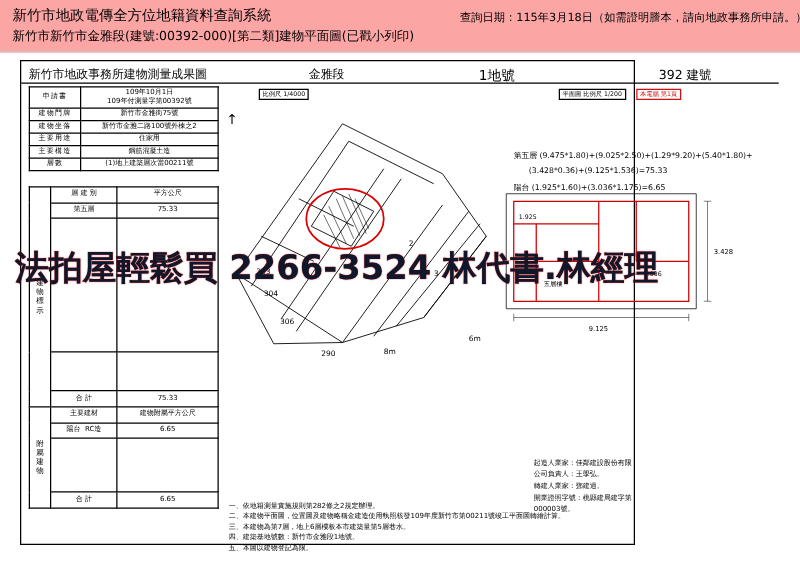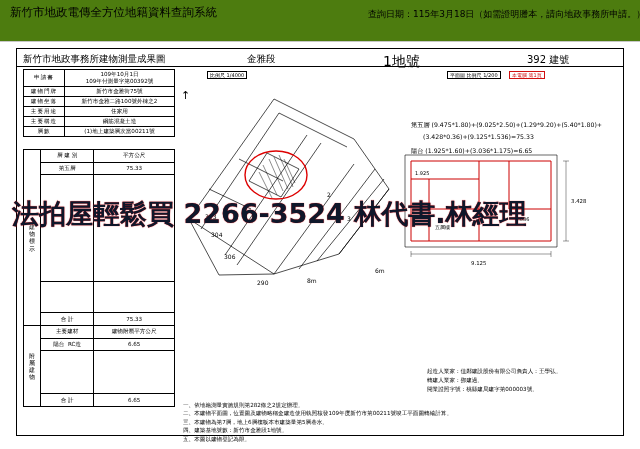--- a/index.html
+++ b/index.html
@@ -20,21 +20,21 @@
     height: 449px;
     background: #ffffff;
   }
 
   
   .hdr {
     position: absolute;
     left: 0; top: 0;
     width: 640px;
     height: 42px;
-    background: #4d7c0f;
+    background: #fca5a5;
   }
   .hdr-title {
     position: absolute;
     left: 10px; top: 5px;
     font-size: 11.5px;
     color: #000;
     letter-spacing: 0px;
     white-space: nowrap;
   }
   .hdr-sub {
@@ -56,21 +56,21 @@
     left: 0; top: 41px;
     width: 640px;
     height: 1px;
     background: #c8c8c8;
   }
 
   
   .sheet {
     position: absolute;
     left: 16px; top: 48px;
-    width: 608px;
+    width: 492px;
     height: 388px;
     border: 1px solid #000;
     background: #fff;
     box-sizing: border-box;
   }
 
   
   .sheet-title {
     position: absolute;
     left: 6px; top: 4px;
@@ -81,21 +81,21 @@
   .sheet-title-c {
     position: absolute;
     left: 230px; top: 4px;
     font-size: 9.5px;
     color: #000;
     white-space: nowrap;
   }
   .sheet-title-d {
     position: absolute;
     left: 366px; top: 4px;
-    font-size: 14px;
+    font-size: 11px;
     color: #000;
     white-space: nowrap;
     text-align: right;
   }
   .sheet-title-e {
     position: absolute;
     left: 510px; top: 4px;
     font-size: 10px;
     color: #000;
     white-space: nowrap;
@@ -248,20 +248,21 @@
     color: #000;
   }
 </style>
 </head>
 <body>
 
 <div class="page">
 
   <div class="hdr">
     <div class="hdr-title">新竹市地政電傳全方位地籍資料查詢系統</div>
+    <div class="hdr-sub">新竹市新竹市金雅段(建號:00392-000)[第二類]建物平面圖(已戳小列印)</div>
     <div class="hdr-right">查詢日期：115年3月18日（如需證明謄本，請向地政事務所申請。）</div>
     <div class="hdr-rule"></div>
   </div>
 
   <div class="sheet">
 
     <div class="sheet-title">新竹市地政事務所建物測量成果圖</div>
     <div class="sheet-title-c">金雅段</div>
     <div class="sheet-title-d">1地號</div>
     <div class="sheet-title-e">392 建號</div>

